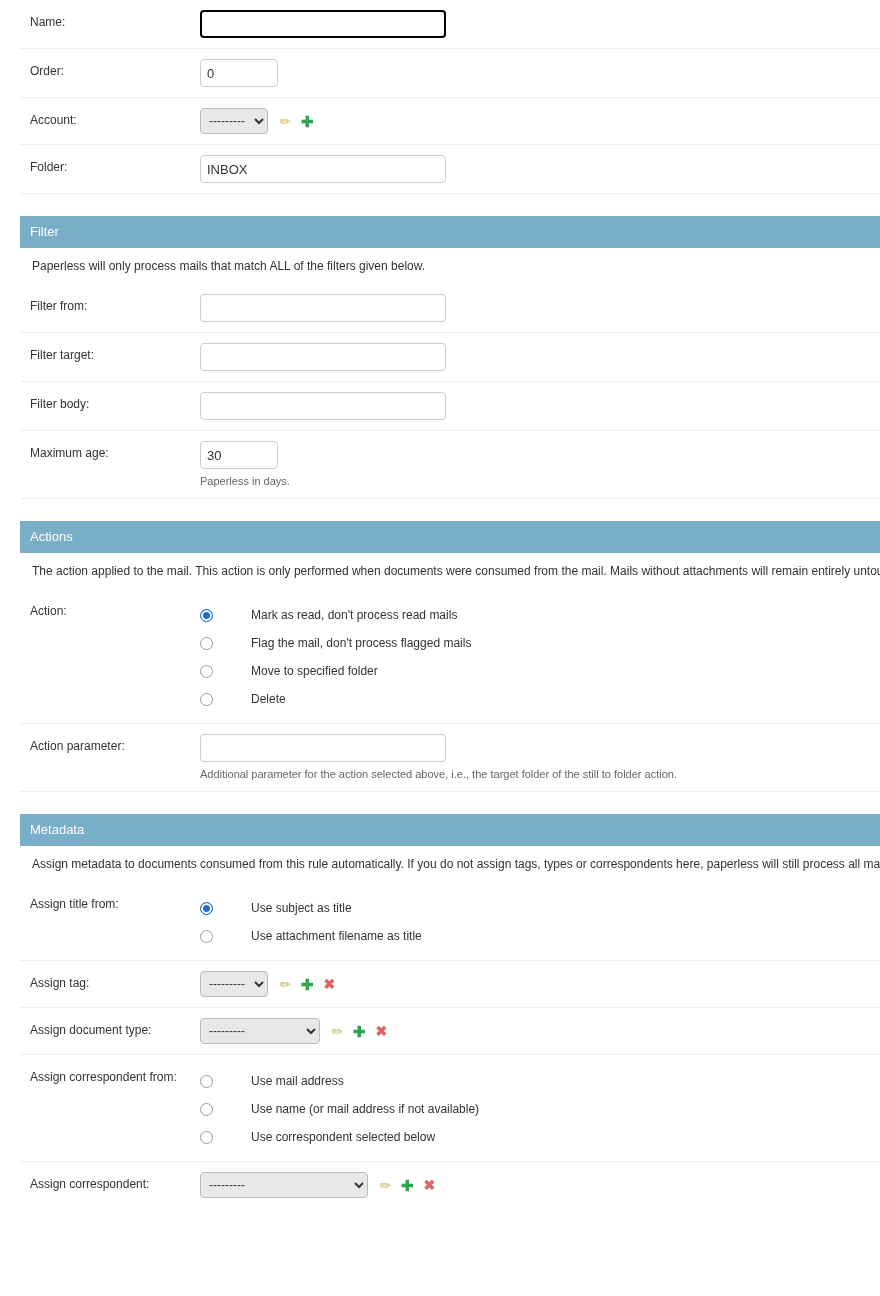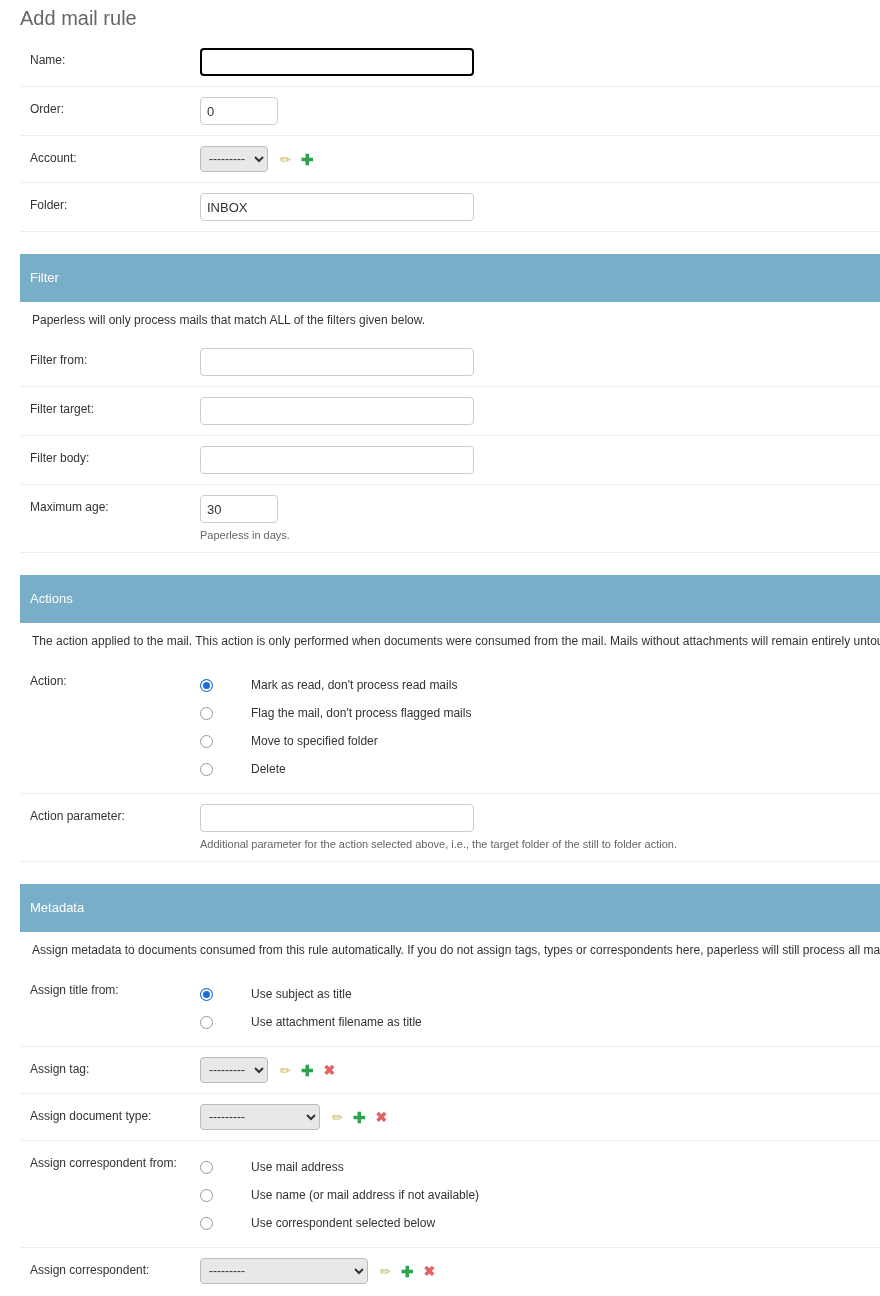--- a/index.html
+++ b/index.html
@@ -54,21 +54,21 @@
     font-family: "Liberation Sans", sans-serif;
     font-size: 13px;
     color: #333333;
     border: 1px solid #cccccc;
     border-radius: 4px;
     padding: 5px 6px;
     height: 28px;
     background: #ffffff;
     outline: none;
   }
-  input.wide { width: 274px; }
+  input.wide { width: 246px; }
   input.narrow { width: 78px; }
   input.focused {
     border: 2px solid #000000;
     box-shadow: none;
   }
   select {
     font-family: "Liberation Sans", sans-serif;
     font-size: 12px;
     border: 1px solid #bbbbbb;
     border-radius: 4px;
@@ -88,21 +88,21 @@
   }
   
   .section {
     margin-left: 20px;
     margin-top: 22px;
   }
   .section-header {
     background: #79aec8;
     color: #ffffff;
     font-size: 13px;
-    padding: 16px 10px;
+    padding: 8px 10px;
     line-height: 16px;
   }
   .section-desc {
     font-size: 12px;
     color: #333333;
     padding: 10px 12px 10px 12px;
     line-height: 16px;
     white-space: nowrap;
     overflow: hidden;
   }
@@ -149,21 +149,20 @@
   .icon-pencil { color: #c9b458; font-size: 13px; transform: rotate(0deg); }
   .icon-plus { color: #2fa34f; font-weight: bold; font-size: 15px; }
   .icon-cross { color: #e06464; font-weight: bold; font-size: 14px; }
   .field-inline { display: flex; align-items: center; }
 </style>
 </head>
 <body>
 
 <div id="page">
 
-  <h1 class="page-title">Add mail rule</h1>
 
   <div>
 
     <div class="form-row">
       <div class="label-cell bold">Name:</div>
       <div class="field-cell">
         <input type="text" class="wide focused" value="" style="">
       </div>
     </div>
 

